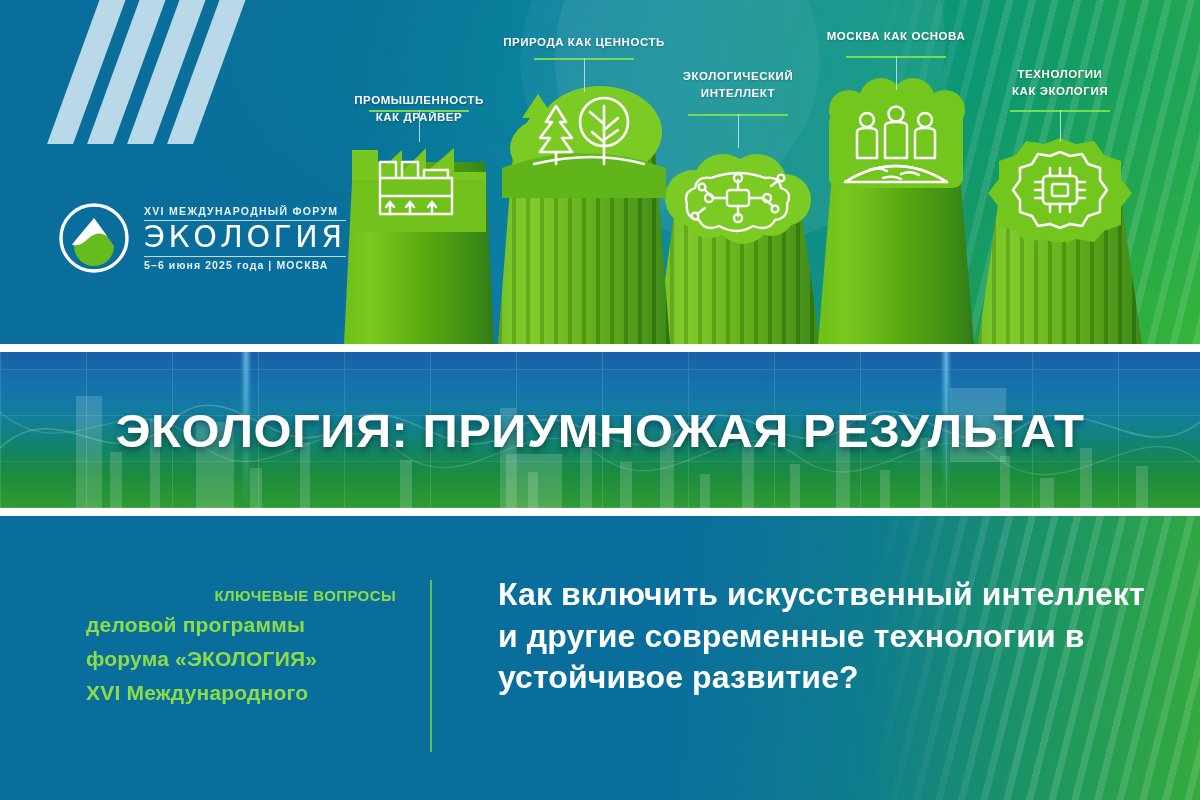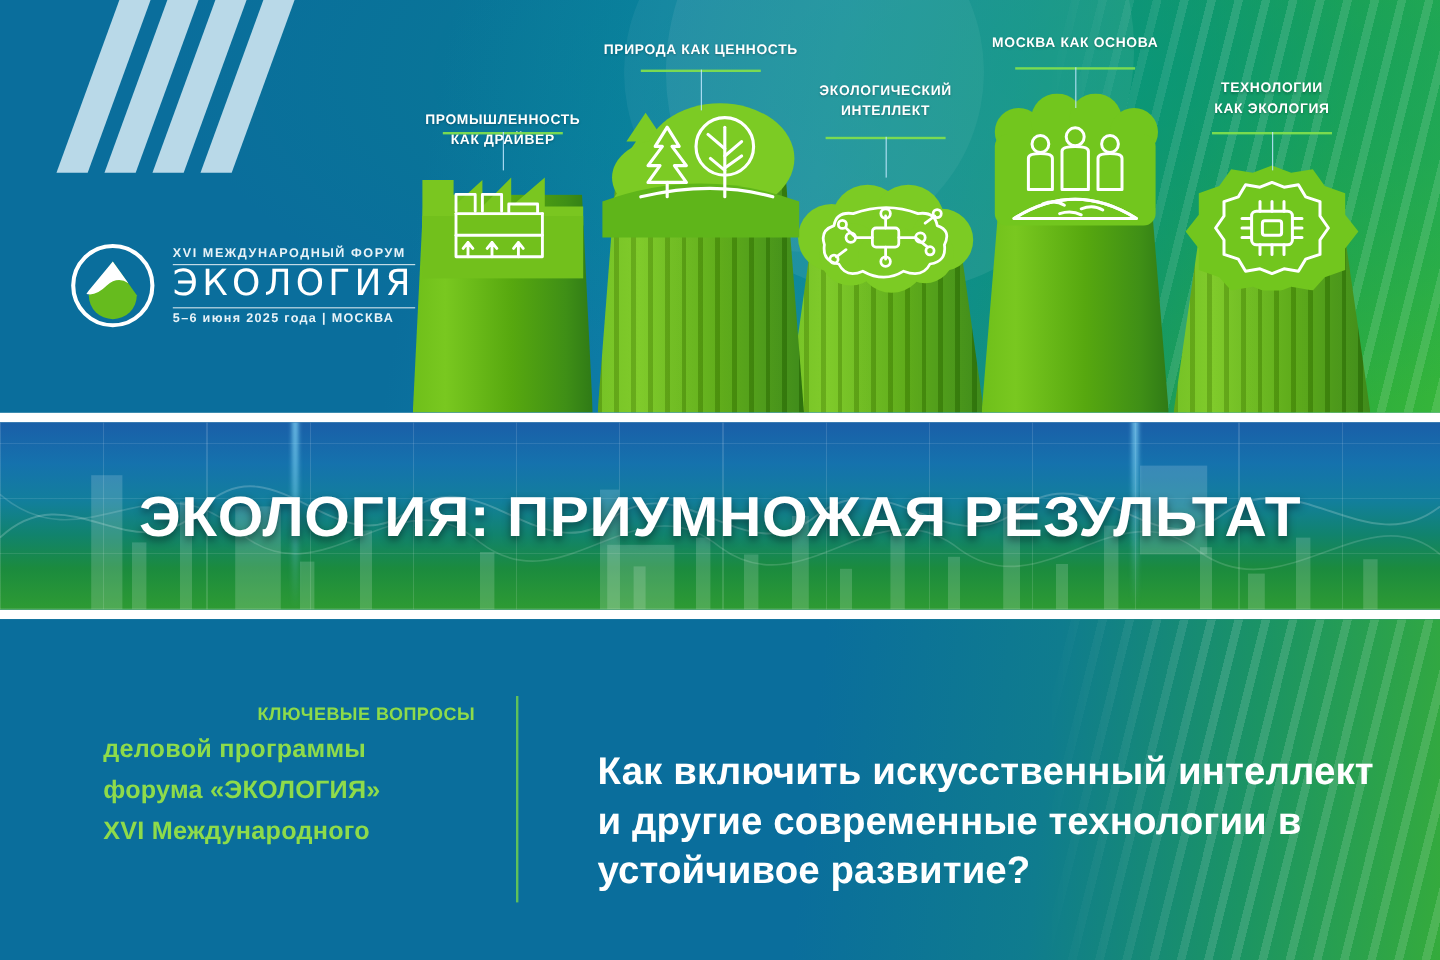--- a/index.html
+++ b/index.html
@@ -146,21 +146,20 @@
     font-size:21px;letter-spacing:.2px;white-space:nowrap;
   }
   .kq .l.heading{font-size:15px;letter-spacing:.4px;text-align:right;}
   .divider{
     position:absolute;left:430px;top:64px;width:2px;height:172px;background:#5fc15a;
   }
   .question{
     position:absolute;left:498px;top:58px;width:670px;
     color:#ffffff;font-weight:700;font-size:32px;line-height:1.30;
     letter-spacing:.1px;
-    margin-top:48px;
   }
 </style>
 </head>
 <body>
 
 <div class="poster">
 
   <div class="scene">
     <div class="scene-drop"></div>
     <div class="scene-drop2"></div>

